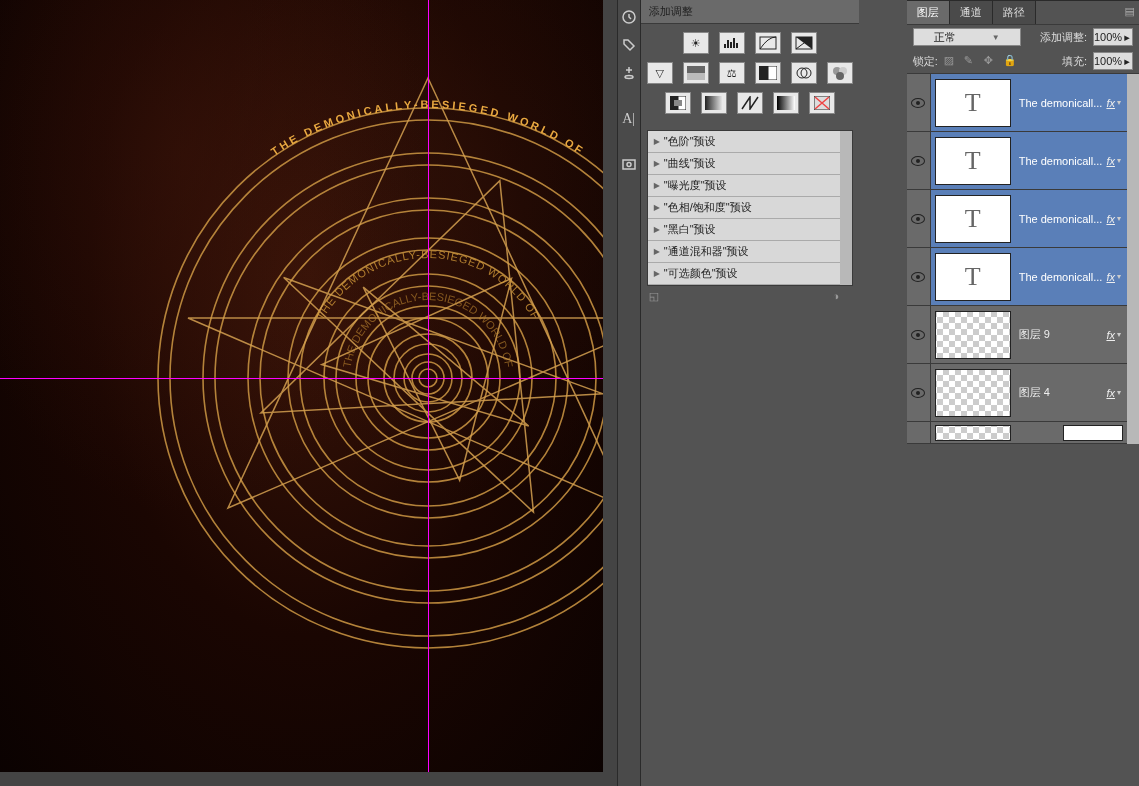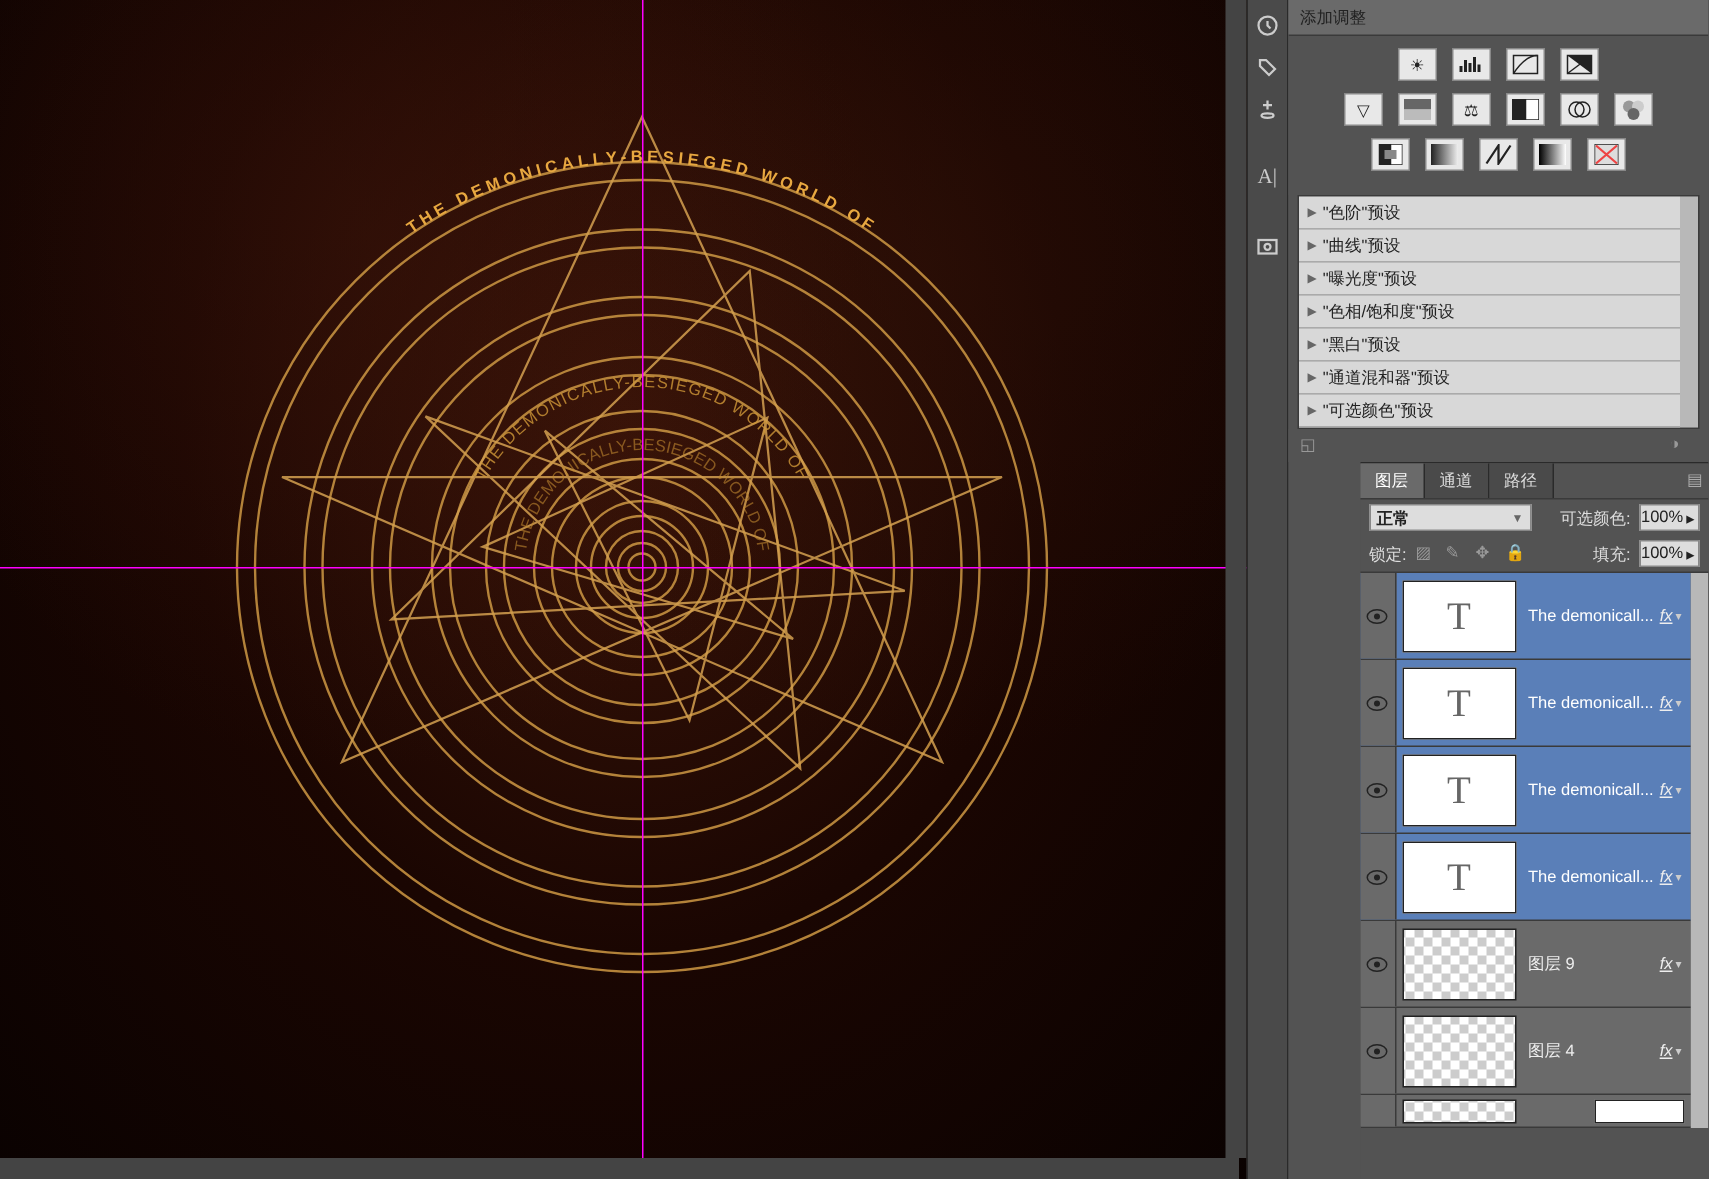--- a/index.html
+++ b/index.html
@@ -7,40 +7,40 @@
 .canvas-area { width: 840px; height: 786px; position: relative; background: radial-gradient(ellipse at 50% 35%, #3a1408 0%, #1a0602 50%, #0a0201 100%); overflow: hidden; }
 .canvas-area::before { content: ""; position: absolute; inset: 0; background: radial-gradient(ellipse at 30% 20%, rgba(60,20,10,0.5), transparent 40%), radial-gradient(ellipse at 75% 22%, rgba(50,18,8,0.45), transparent 38%); }
 .guide-h { position: absolute; width: 100%; height: 1px; background: #ff00ff; top: 378px; left: 0; }
 .guide-v { position: absolute; width: 1px; height: 100%; background: #ff00ff; left: 428px; top: 0; }
 .scroll-v { position: absolute; right: 0; top: 0; width: 14px; height: 772px; background: #444; }
 .scroll-h { position: absolute; bottom: 0; left: 0; width: 826px; height: 14px; background: #444; }
 .compass { position: absolute; left: 428px; top: 378px; transform: translate(-50%, -50%); }
 .toolstrip { width: 28px; background: #4a4a4a; border-left: 1px solid #2a2a2a; border-right: 1px solid #2a2a2a; display: flex; flex-direction: column; gap: 6px; padding-top: 6px; align-items: center; }
 .tool-ic { width: 22px; height: 22px; display: flex; align-items: center; justify-content: center; color: #ccc; cursor: pointer; }
 .tool-ic svg { width: 16px; height: 16px; }
-.panels { flex: 1; display: flex; flex-direction: column; background: #535353; }
+.panels { flex: 1; display: flex; flex-direction: row; background: #535353; }
 .adj-panel { background: #535353; }
 .adj-header { background: #6a6a6a; padding: 4px 8px; color: #222; border-bottom: 1px solid #3a3a3a; }
 .adj-rows { padding: 8px 6px; background: #535353; }
 .adj-row { display: flex; gap: 10px; justify-content: center; margin-bottom: 8px; }
 .adj-ic { width: 26px; height: 22px; background: #e8e8e8; border: 1px solid #888; display: flex; align-items: center; justify-content: center; cursor: pointer; color: #222; }
 .preset-list { margin: 0 6px; border: 1px solid #3a3a3a; position: relative; }
 .preset-list-inner { border-right: 12px solid #b8b8b8; }
 .preset-row { background: #d8d8d8; border-bottom: 1px solid #aaa; padding: 3px 6px; cursor: pointer; color: #222; display: flex; align-items: center; gap: 4px; }
 .preset-row .tri { font-size: 8px; color: #666; }
 .adj-footer { display: flex; justify-content: space-between; padding: 4px 8px; background: #535353; }
 .ft-ic { width: 18px; height: 14px; color: #999; }
 .layers-panel { flex: 1; display: flex; flex-direction: column; background: #535353; border-top: 1px solid #2a2a2a; margin-left: 48px; }
 .tabs { display: flex; background: #535353; border-bottom: 1px solid #3a3a3a; position: relative; }
 .tab { padding: 4px 10px; color: #ddd; background: #4a4a4a; border-right: 1px solid #2a2a2a; cursor: pointer; }
 .tab.active { background: #6a6a6a; color: #fff; }
 .tab-menu { position: absolute; right: 4px; top: 4px; color: #aaa; cursor: pointer; }
 .layer-controls { background: #535353; border-bottom: 1px solid #3a3a3a; }
 .lc-row { display: flex; align-items: center; padding: 3px 6px; gap: 6px; }
-.blend-sel { width: 108px; height: 18px; background: #ddd; border: 1px solid #888; padding: 0 4px; color: #222; display: flex; align-items: center; justify-content: space-between; cursor: pointer; font-weight: bold; }
+.blend-sel { width: 108px; height: 18px; background: #ddd; border: 1px solid #888; padding: 0 20px; color: #222; display: flex; align-items: center; justify-content: space-between; cursor: pointer; }
 .blend-sel .ar { font-size: 8px; color: #666; }
 .op-label { color: #ddd; margin-left: auto; }
 .op-val { width: 40px; height: 18px; background: #ddd; border: 1px solid #888; display: flex; align-items: center; justify-content: flex-start; color: #222; cursor: pointer; }
 .lock-label { color: #ddd; }
 .lock-ic { width: 14px; height: 14px; color: #999; }
 .layer-list { flex: 1; overflow-y: auto; background: #535353; position: relative; }
 .layer-list-inner { border-right: 12px solid #b8b8b8; }
 .layer-row { display: flex; align-items: center; height: 58px; border-bottom: 1px solid #3a3a3a; cursor: pointer; }
 .layer-row.sel { background: #5a7fb8; }
 .layer-row:not(.sel) { background: #6a6a6a; }
@@ -270,21 +270,21 @@
       <div class="tab">通道</div>
       <div class="tab">路径</div>
       <div class="tab-menu">▤</div>
     </div>
     <div class="layer-controls">
       <div class="lc-row">
         <div class="blend-sel">
             <span>正常</span>
             <span class="ar">▼</span>
           </div>
-        <span class="op-label">可选颜色:</span>
+        <span class="op-label">添加调整:</span>
         <div class="op-val">
             <span>100%</span>
             <span class="ar" style="margin-left:2px">▸</span>
           </div>
       </div>
       <div class="lc-row">
         <span class="lock-label">锁定:</span>
         <span class="lock-ic">▨</span>
         <span class="lock-ic">✎</span>
         <span class="lock-ic">✥</span>

